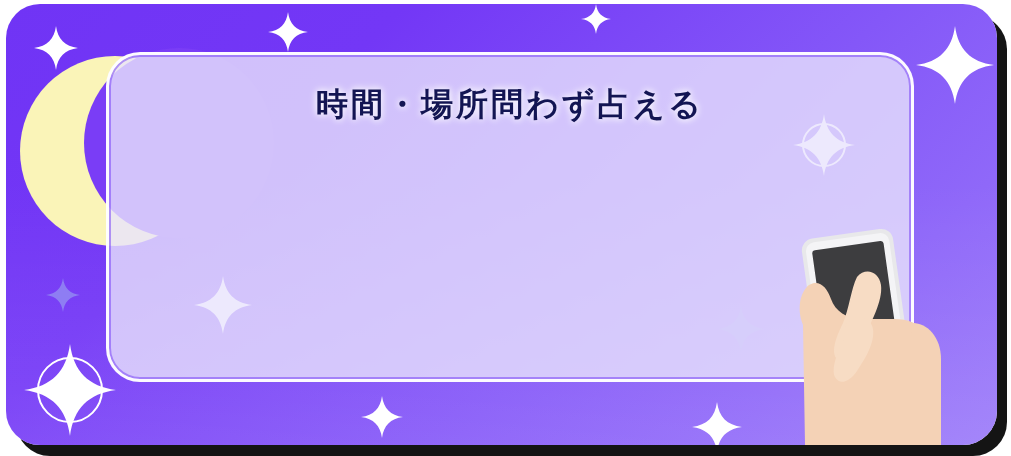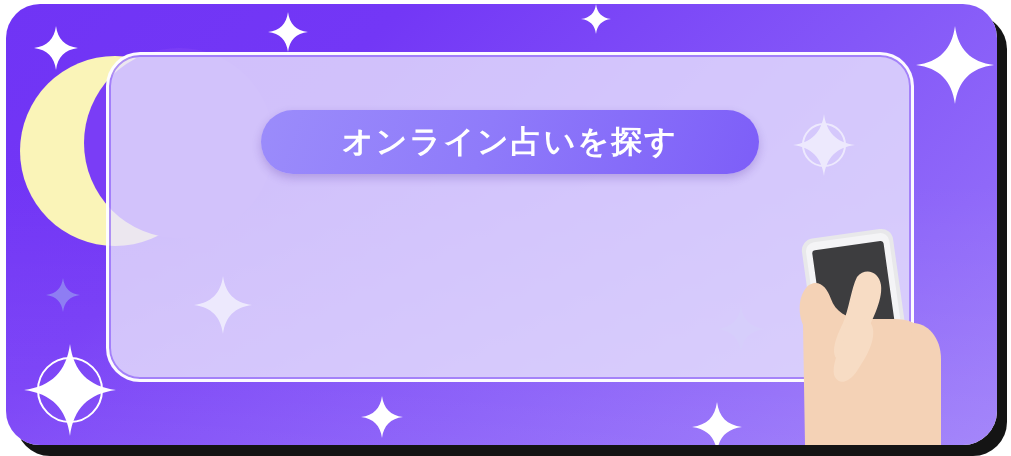--- a/index.html
+++ b/index.html
@@ -239,25 +239,23 @@
         <div class="sparkle" style="left: 686px; top: 398px; width: 50px; height: 50px;">
           <svg class="star4" viewBox="0 0 100 100">
             <path d="M50 0 C54 30 70 46 100 50 C70 54 54 70 50 100 C46 70 30 54 0 50 C30 46 46 30 50 0 Z" fill="#ffffff"></path>
           </svg>
         </div>
       </div>
 
     <div class="inner-card"></div>
 
     <div class="content">
-
-
-      <div class="cta-button" role="button">
-        <span class="cta-label">オンライン占いを探す</span>
-      </div>
+      <div class="subtitle">時間・場所問わず占える</div>
+
+
     </div>
 
     <svg class="phone-hand" viewBox="0 0 206 226">
 
       <g>
         <rect x="20" y="14" width="92" height="160" rx="12" ry="12" transform="rotate(-8 66 94)" fill="#e8e8ea"></rect>
         <rect x="24" y="18" width="84" height="152" rx="9" ry="9" transform="rotate(-8 66 94)" fill="#f4f4f6"></rect>
         <rect x="30" y="26" width="72" height="126" rx="3" ry="3" transform="rotate(-8 66 94)" fill="#3d3d3f"></rect>
       </g>
 

